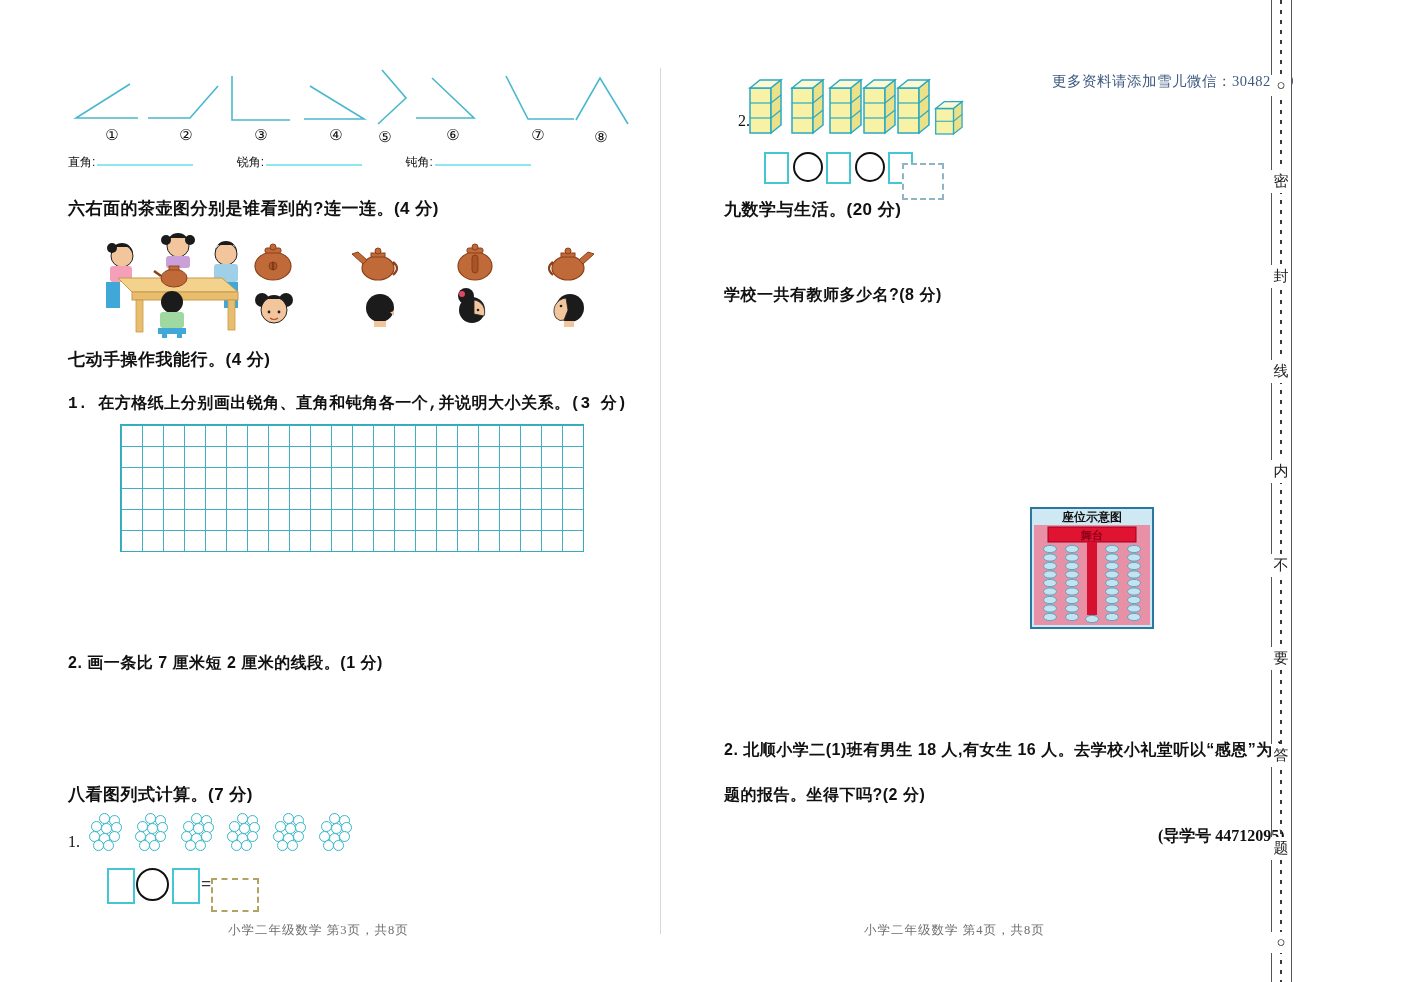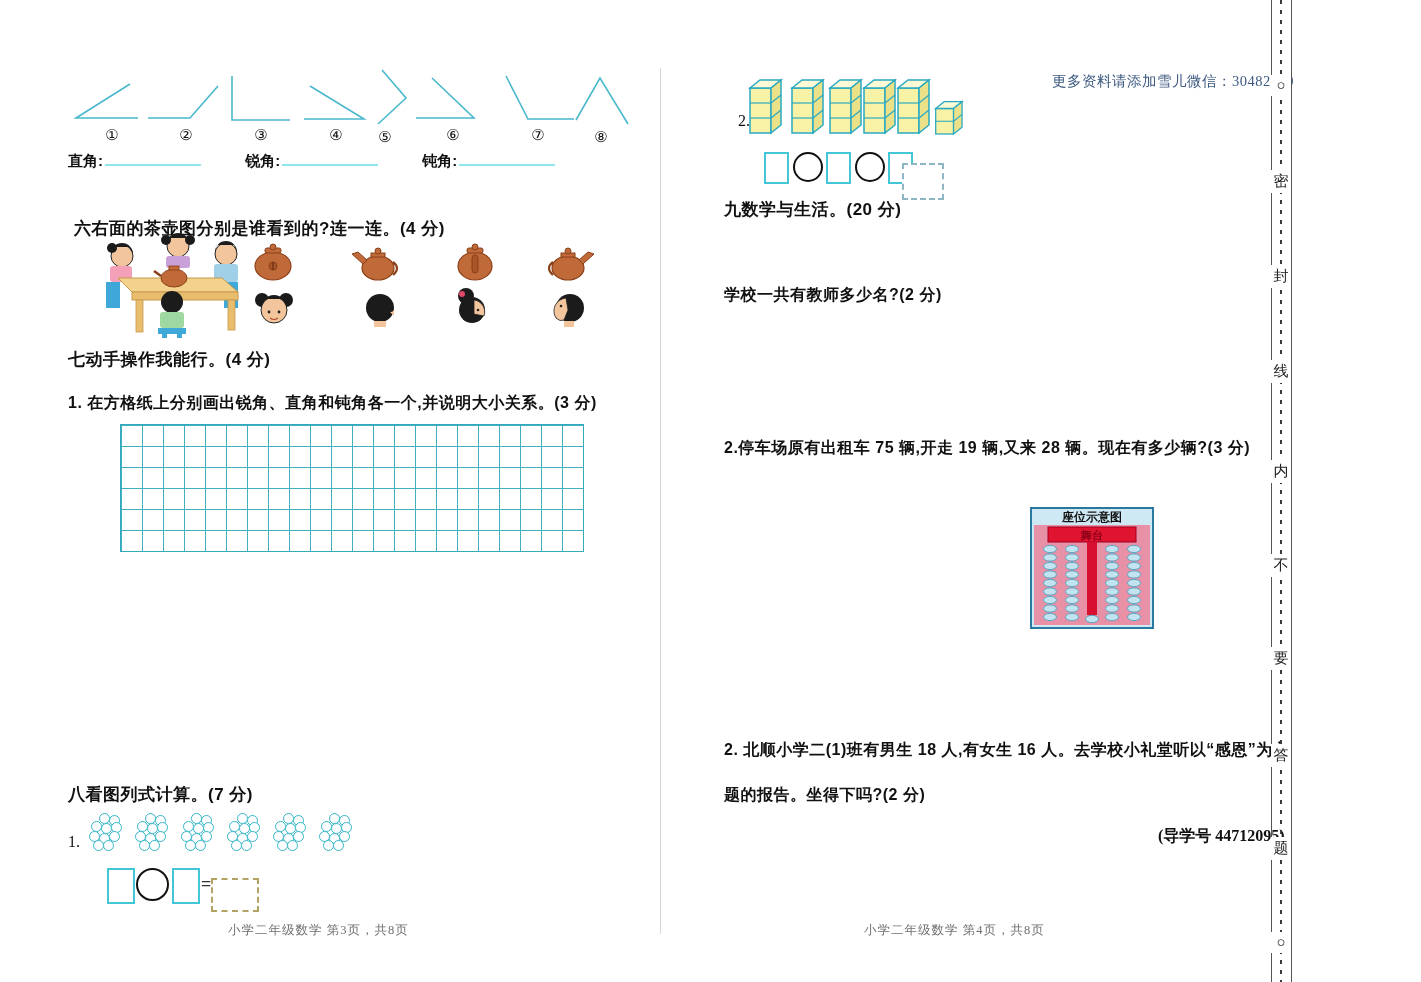--- a/index.html
+++ b/index.html
@@ -8,21 +8,21 @@
   .abs{position:absolute;}
   .hei{font-family:"Liberation Sans","DejaVu Sans",sans-serif;font-weight:700;}
   .body-line{font-size:16px;font-weight:700;letter-spacing:0.5px;white-space:nowrap;}
   .title-line{font-size:17px;letter-spacing:0.5px;white-space:nowrap;}
   .page-divider{left:660px;top:68px;width:1px;height:866px;background:#d7d7d7;}
   
   .angle-item{position:absolute;text-align:center;}
   .angle-item svg{display:block;}
   .angle-label{display:block;font-size:15px;margin-top:2px;color:#111;}
   
-  .blank-group{font-size:15px;font-weight:700;white-space:nowrap;}
+  .blank-group{font-size:12px;font-weight:400;white-space:nowrap;}
   .blank-line{display:inline-block;width:96px;height:14px;border-bottom:2px solid #8ee6ee;margin-left:2px;}
   
   .grid-paper{left:120px;top:424px;width:462px;height:126px;border:1px solid #35aabb;
     background-image:repeating-linear-gradient(to right,#3fb0c2 0 1px,transparent 1px 21px),
                      repeating-linear-gradient(to bottom,#3fb0c2 0 1px,transparent 1px 21px);}
   
   .eq-square{border:2px solid #43c6d6;background:#fff;}
   .eq-circle{border:2.5px solid #111;border-radius:50%;background:#fff;}
   .eq-dashed-tan{border:2px dashed #b3a263;background:#fff;}
   .eq-dashed-gray{border:2px dashed #8fb4c4;background:#fff;}
@@ -101,21 +101,21 @@
       <span class="angle-label">⑧</span>
     </div>
   </div>
 
   <div class="abs blank-group hei" style="left:68px;top:150px;">
     <span>直角:</span><span class="blank-line"></span>
     <span style="margin-left:40px;">锐角:</span><span class="blank-line"></span>
     <span style="margin-left:40px;">钝角:</span><span class="blank-line"></span>
   </div>
 
-  <div class="abs hei title-line" style="left:74px;top:197px;margin-top:20px;">六右面的茶壶图分别是谁看到的?连一连。(4 分)</div>
+  <div class="abs hei title-line" style="left:68px;top:197px;">六右面的茶壶图分别是谁看到的?连一连。(4 分)</div>
 
   <div class="abs" style="left:100px;top:230px;">
     <svg width="145" height="108">
 
       <circle cx="78" cy="16" r="11" fill="#f2c59c" stroke="#222" stroke-width="1"></circle>
       <path d="M67,14 a11,11 0 0 1 22,0 l-3,-6 -16,0 z" fill="#1b1b1b"></path>
       <circle cx="66" cy="10" r="5" fill="#1b1b1b"></circle>
         <circle cx="90" cy="10" r="5" fill="#1b1b1b"></circle>
       <rect x="66" y="26" width="24" height="12" rx="3" fill="#caa0d8"></rect>
 
@@ -201,22 +201,23 @@
     </svg>
     <svg class="abs" style="left:548px;top:288px;" width="42" height="44">
       <circle cx="22" cy="20" r="14" fill="#1b1b1b"></circle>
       <path d="M20,8 a13,13 0 0 0 -10,20 q4,4 8,2 l4,-10 z" fill="#f2c59c" stroke="#222" stroke-width="0.8" transform="translate(-2,2)"></path>
       <circle cx="13" cy="18" r="1.3" fill="#222"></circle>
       <rect x="16" y="33" width="10" height="6" fill="#f2c59c"></rect>
     </svg>
   </div>
 
   <div class="abs hei title-line" style="left:68px;top:348px;">七动手操作我能行。(4 分)</div>
-  <div class="abs hei body-line" style="left:68px;top:393px;">1. 在方格纸上分别画出锐角、直角和钝角各一个,并说明大小关系。(3 分)</div>
+  <div class="abs hei body-line" style="left:68px;top:393px;font-family:Liberation Mono, monospace;">1. 在方格纸上分别画出锐角、直角和钝角各一个,并说明大小关系。(3 分)</div>
   <div class="abs grid-paper"></div>
+  <div class="abs hei body-line" style="left:68px;top:653px;">2. 画一条比 7 厘米短 2 厘米的线段。(1 分)</div>
 
   <div class="abs hei title-line" style="left:68px;top:783px;">八看图列式计算。(7 分)</div>
   <div class="abs" style="left:68px;top:833px;font-size:16px;">1.</div>
   <div class="abs flower-row" id="flower-row">
       <div class="flower-cluster" style="left: 0px;">
         <i style="left: 11px; top: 1px;"></i>
         <i style="left: 21px; top: 3px;"></i>
         <i style="left: 3px; top: 9px;"></i>
         <i style="left: 13px; top: 11px;"></i>
         <i style="left: 23px; top: 10px;"></i>
@@ -374,22 +375,21 @@
   <div class="abs" style="left:0;top:0;">
     <div class="abs eq-square" style="left:764px;top:152px;width:21px;height:28px;"></div>
     <div class="abs eq-circle" style="left:793px;top:152px;width:26px;height:26px;"></div>
     <div class="abs eq-square" style="left:826px;top:152px;width:21px;height:28px;"></div>
     <div class="abs eq-circle" style="left:855px;top:152px;width:26px;height:26px;"></div>
     <div class="abs eq-square" style="left:888px;top:152px;width:21px;height:28px;"></div>
     <div class="abs eq-dashed-gray" style="left:902px;top:163px;width:38px;height:33px;"></div>
   </div>
 
   <div class="abs hei title-line" style="left:724px;top:198px;">九数学与生活。(20 分)</div>
-  <div class="abs hei body-line" style="left:724px;top:285px;">学校一共有教师多少名?(2 分)</div>
-  <div class="abs hei body-line" style="left:724px;top:438px;">2.停车场原有出租车 75 辆,开走 19 辆,又来 28 辆。现在有多少辆?(3 分)</div>
+  <div class="abs hei body-line" style="left:724px;top:285px;">学校一共有教师多少名?(8 分)</div>
 
   <div class="abs" style="left:1030px;top:507px;">
     <svg width="124" height="122">
       <rect x="1" y="1" width="122" height="120" fill="#cfe9f4" stroke="#2878a0" stroke-width="2"></rect>
       <rect x="4" y="18" width="116" height="100" fill="#e890a6"></rect>
       <rect x="18" y="20" width="88" height="15" fill="#e01330" stroke="#a00020" stroke-width="1"></rect>
       <rect x="57" y="35" width="10" height="73" fill="#d81030"></rect>
       <rect x="59" y="104" width="6" height="8" rx="3" fill="#d81030"></rect>
       <text x="62" y="14" text-anchor="middle" font-size="12" font-weight="bold" fill="#111" font-family="Liberation Sans, sans-serif">座位示意图</text>
       <text x="62" y="32" text-anchor="middle" font-size="11" font-weight="bold" fill="#8a0018" font-family="Liberation Sans, sans-serif">舞台</text>

